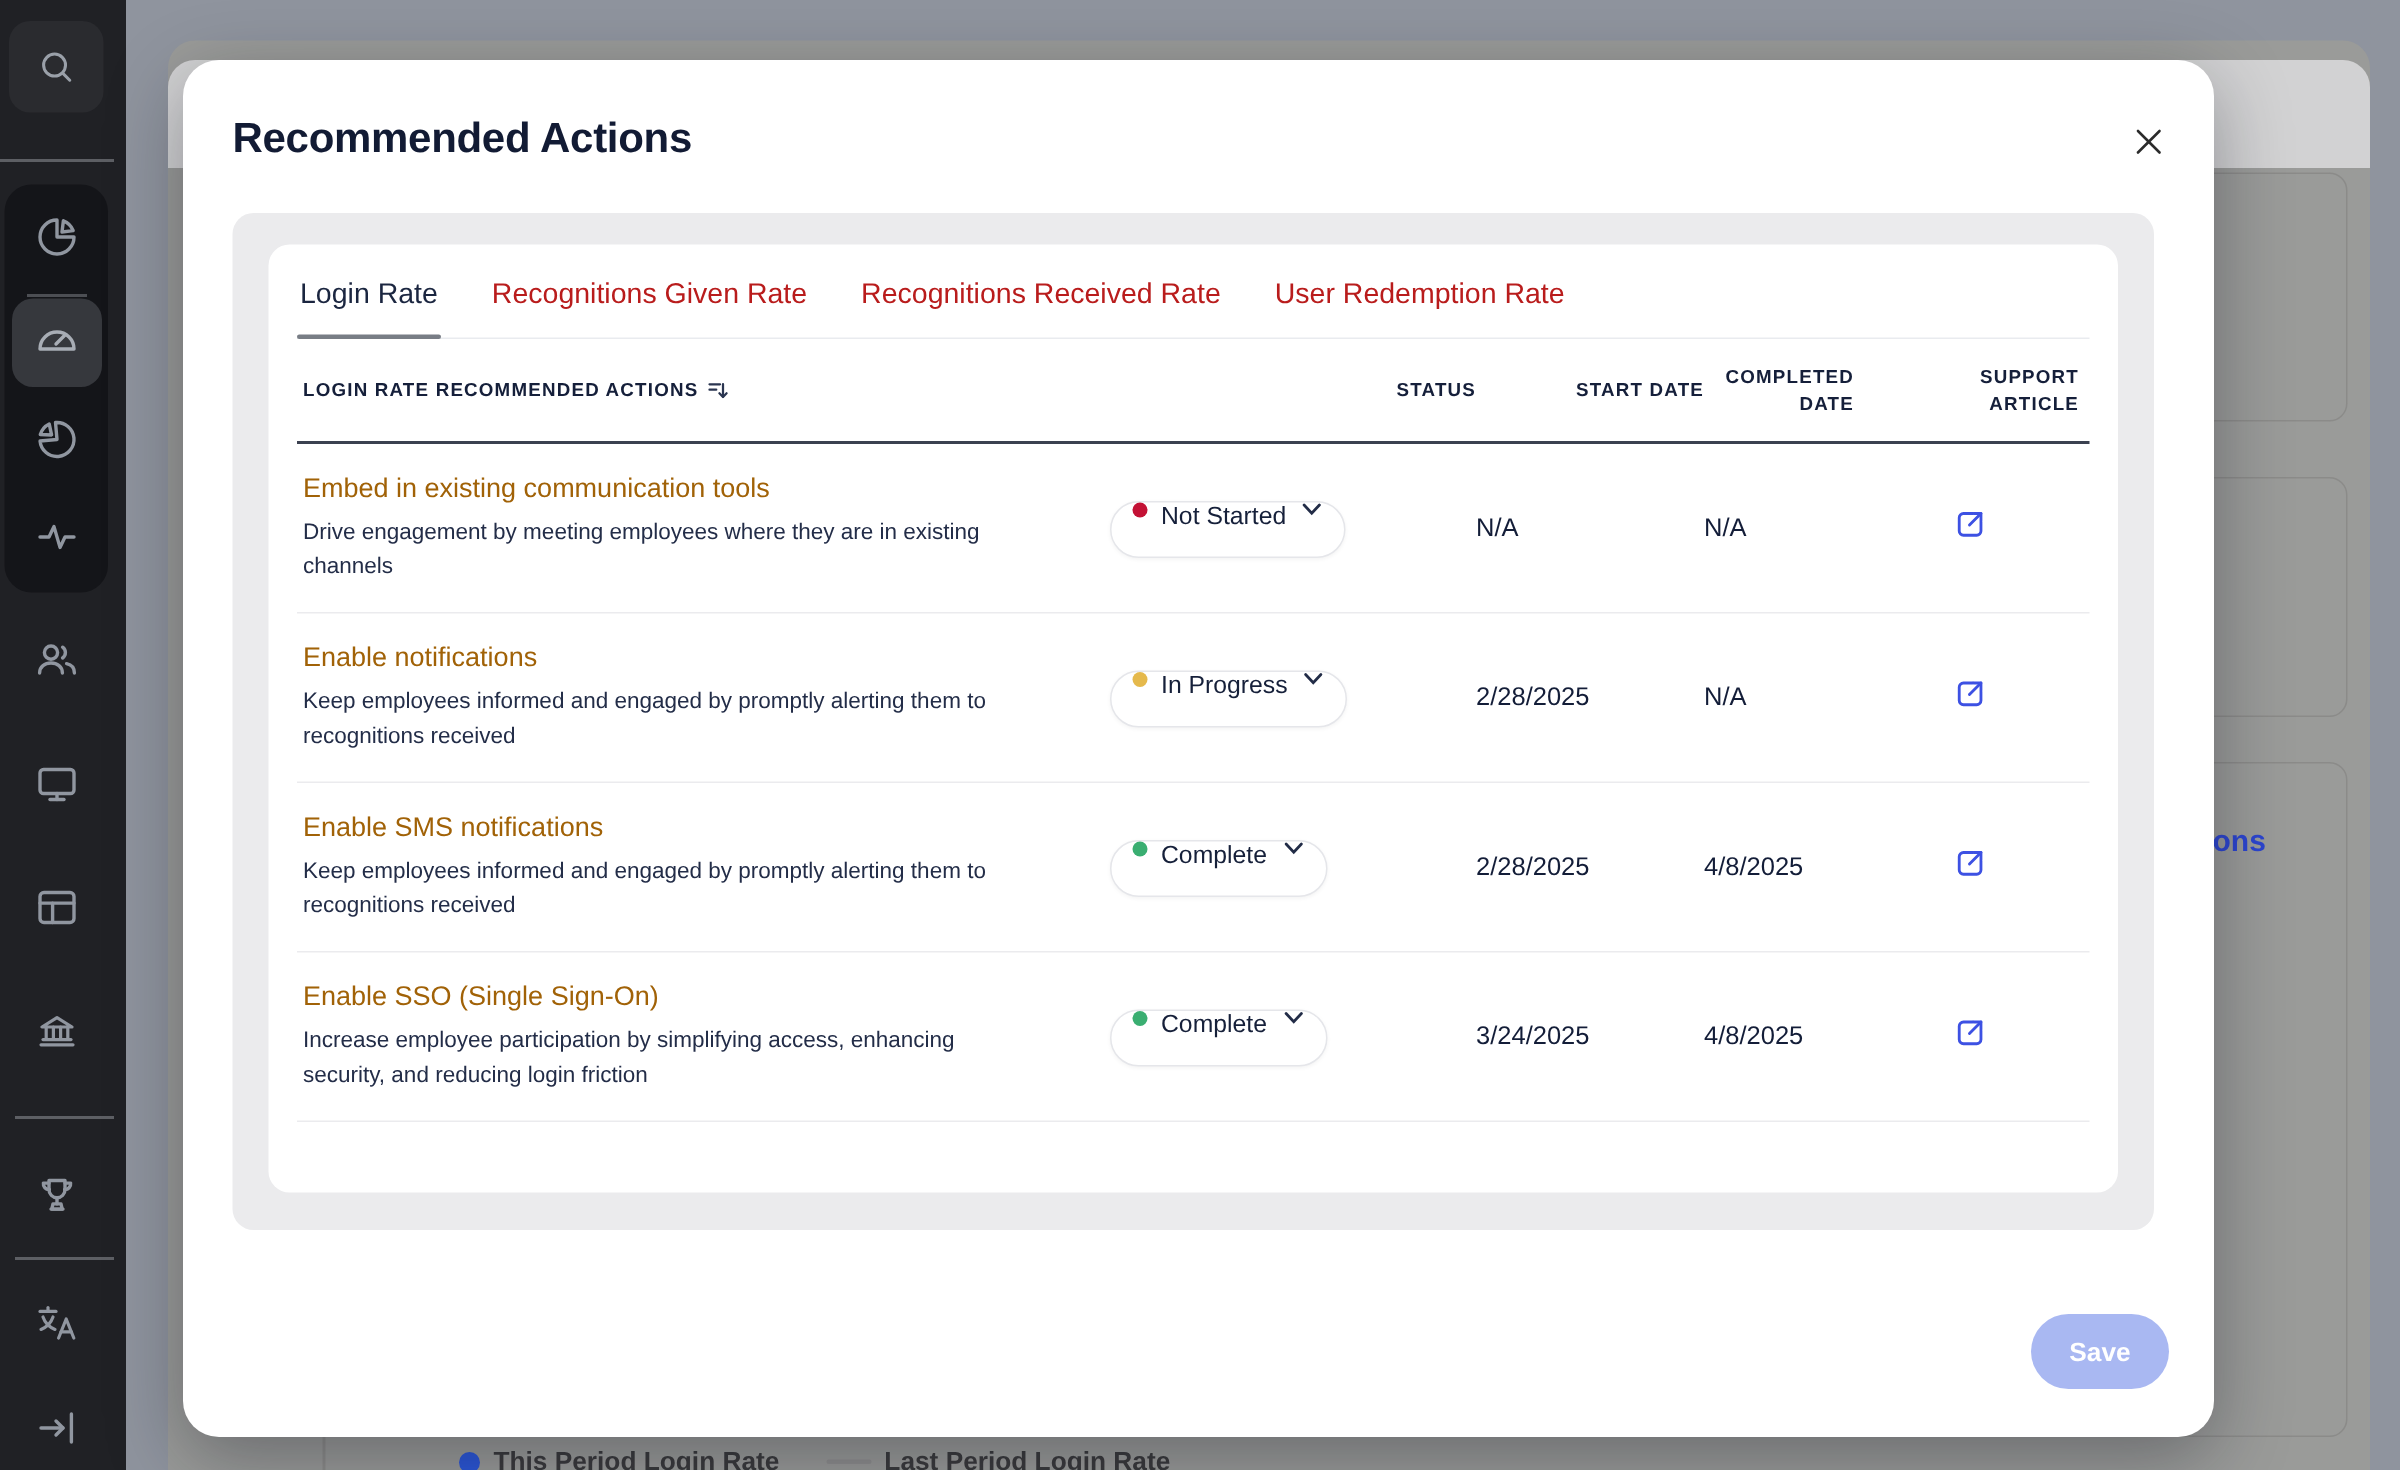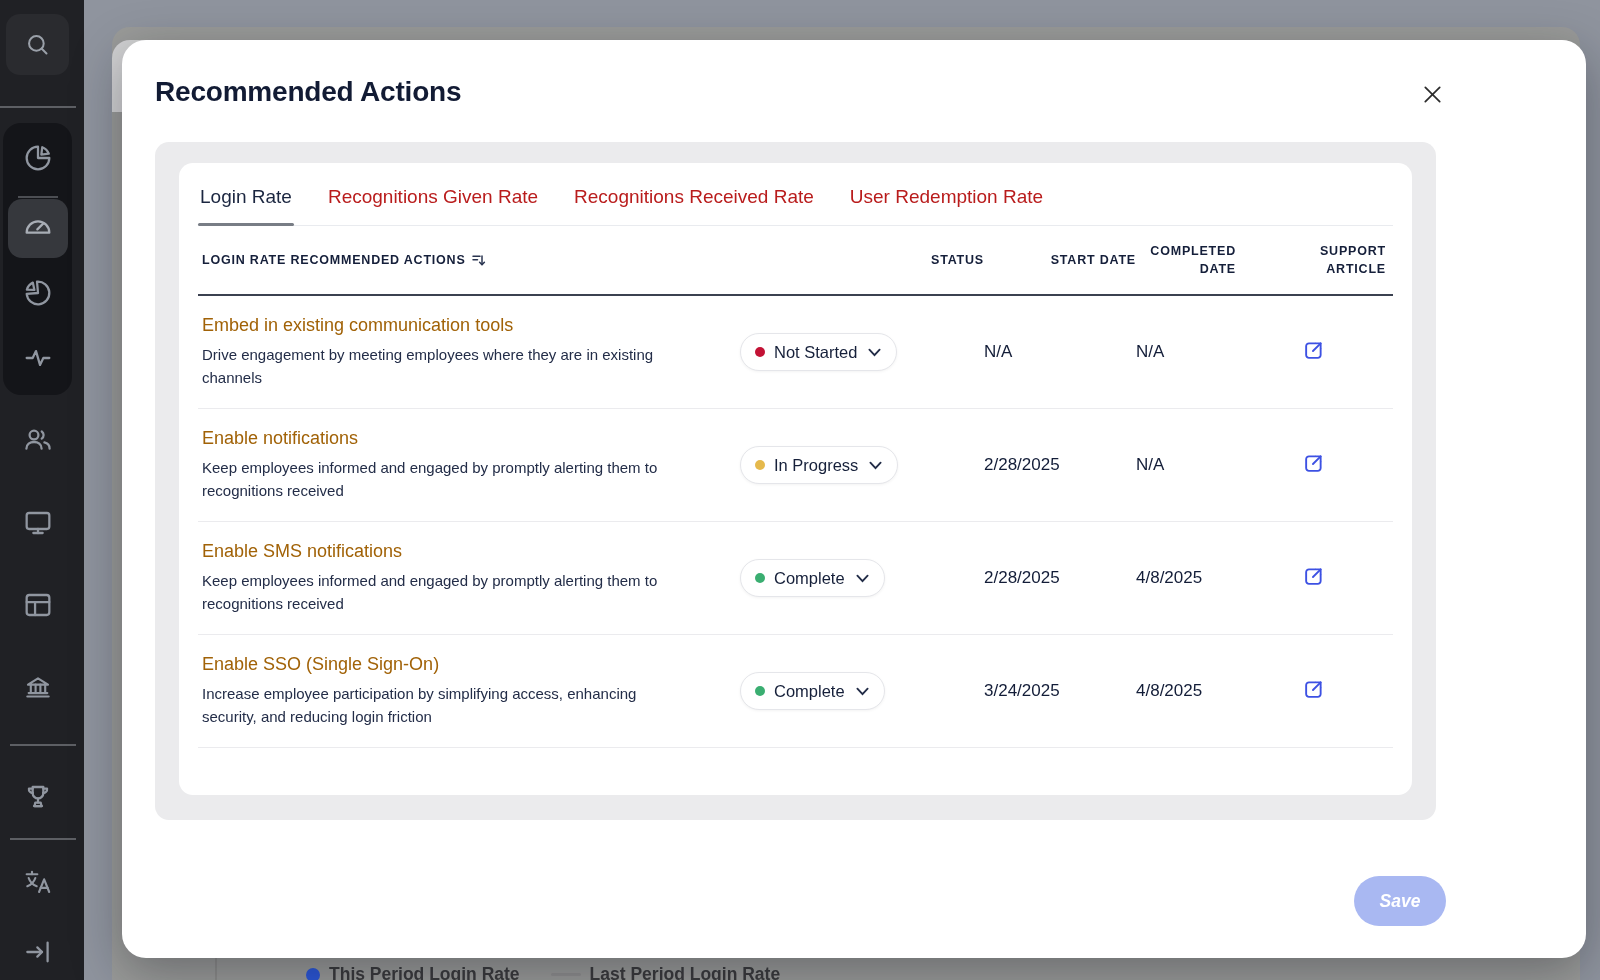--- a/index.html
+++ b/index.html
@@ -24,21 +24,21 @@
   .bg-band{position:absolute;left:0;top:13px;width:100%;height:72px;background:#d2d2d3;border-radius:18px 18px 0 0;}
   .bg-outline{position:absolute;border:1.5px solid #8b8b89;border-radius:12px;}
   .bg-ons{position:absolute;left:1391px;top:550px;font-size:20px;font-weight:700;color:#2c45cf;}
   .bg-legend{position:absolute;left:222px;top:964px;display:flex;align-items:center;gap:9px;
     font-size:17.5px;font-weight:600;color:#3a3a3c;white-space:nowrap;}
   .lg-dot{width:14px;height:14px;border-radius:50%;background:#2b57d9;}
   .lg-line{width:30px;height:3px;background:#8f8f8f;margin-left:22px;border-radius:2px;}
   .bg-vline{position:absolute;left:131px;top:958px;width:2px;height:22px;background:#8d8d8b;}
 
   
-  .modal{position:absolute;left:122px;top:40px;width:1464px;height:918px;background:#ffffff;
+  .modal{position:absolute;left:122px;top:40px;width:1354px;height:918px;background:#ffffff;
     border-radius:24px;box-shadow:0 14px 50px rgba(15,18,30,.35);z-index:10;}
   .modal-title{position:absolute;left:33px;top:36px;font-size:28px;font-weight:800;color:#121b34;letter-spacing:-.2px;}
   .close-btn{position:absolute;left:1292px;top:36px;width:36px;height:36px;display:flex;align-items:center;
     justify-content:center;cursor:pointer;color:#2b2b2b;background:none;border:none;padding:0;}
   .close-btn svg{width:23px;height:23px;}
 
   .panel{position:absolute;left:33px;top:102px;width:1281px;height:678px;background:#ebebed;border-radius:14px;padding-left:12px;}
   .card{position:absolute;left:24px;top:21px;width:1233px;height:632px;background:#ffffff;border-radius:14px;padding:0 19px;}
 
   
@@ -54,32 +54,32 @@
   .th.wrap{max-width:100px;}
   .th-first{display:flex;align-items:center;gap:5px;padding-left:4px;}
   .sort-ic{width:15px;height:15px;color:#2a3550;cursor:pointer;flex:none;}
   .sort-ic svg{width:100%;height:100%;display:block;}
 
   .trow{display:grid;grid-template-columns:542px 244px 152px 150px 1fr;align-items:center;
     border-bottom:1px solid #ebebee;min-height:113px;}
   .cell-main{padding:15px 45px 15px 4px;}
   .row-title{font-size:18px;font-weight:500;color:#a16207;margin-bottom:7px;}
   .row-desc{font-size:15px;color:#232d48;line-height:1.56;max-width:492px;}
-  .pill{display:inline-flex;align-items:center;gap:9px;height:38px;padding:0 15px 0 14px;background:#fff;
+  .pill{display:inline-flex;gap:9px;height:38px;padding:0 15px 0 14px;background:#fff;
     border:1px solid #e5e6ea;border-radius:20px;box-shadow:0 1px 3px rgba(0,0,0,.05);
     font-size:16.5px;color:#16203a;cursor:pointer;width:fit-content;white-space:nowrap;}
   .dot{width:10px;height:10px;border-radius:50%;flex:none;}
   .pill svg{width:13px;height:9px;color:#222c47;margin-left:2px;flex:none;}
   .date{font-size:17px;color:#131d38;}
   .linkcell{padding-left:17px;}
   .extlink{width:21px;height:21px;color:#3d51e3;cursor:pointer;display:inline-block;}
   .extlink svg{width:100%;height:100%;display:block;}
 
   .save-btn{position:absolute;left:1232px;top:836px;width:92px;height:50px;border:none;border-radius:25px;
-    background:#a9b8f2;color:#ffffff;font-size:17.5px;font-weight:600;font-family:"Liberation Sans",sans-serif;cursor:pointer;font-style:italic;}
+    background:#a9b8f2;color:#ffffff;font-size:17.5px;font-weight:600;font-family:"Liberation Sans",sans-serif;cursor:pointer;}
 </style>
 </head>
 <body>
 
 <div class="backdrop">
   <div class="bg-card">
     <div class="bg-band"></div>
   </div>
   <div class="bg-outline" style="left:1256px;top:115px;width:225px;height:166px;"></div>
   <div class="bg-outline" style="left:1256px;top:318px;width:225px;height:160px;"></div>

